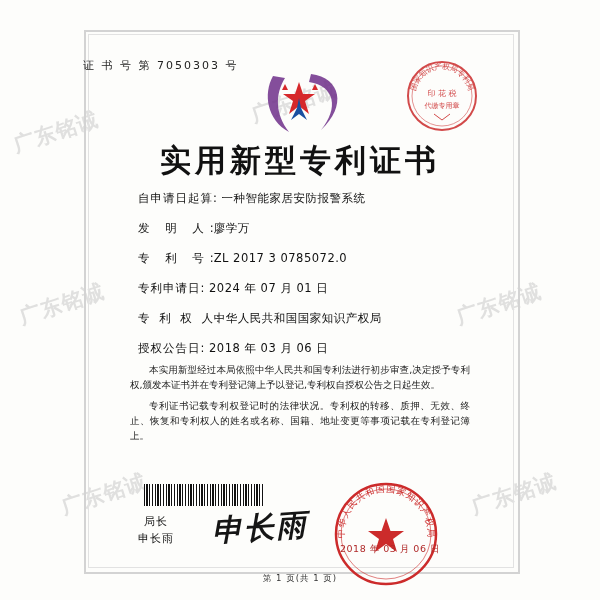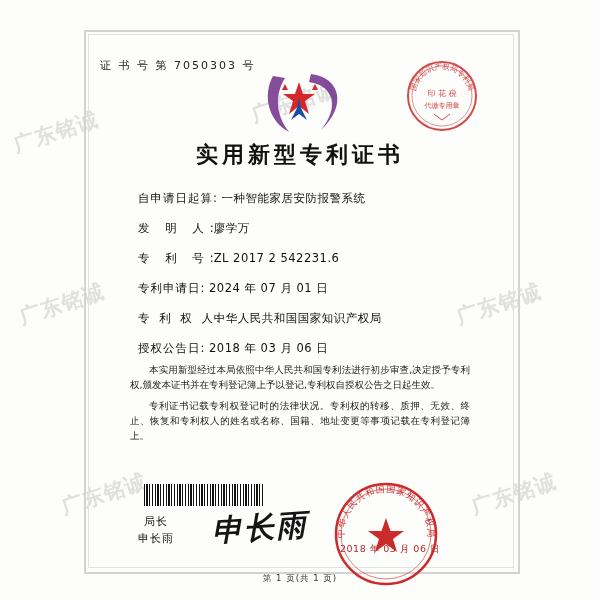--- a/index.html
+++ b/index.html
@@ -57,21 +57,21 @@
     left: 88px;
     top: 34px;
     width: 424px;
     height: 532px;
     border: 1px solid #e2e2e2;
   }
 
   
   .serial {
     position: absolute;
-    left: 100px;
+    left: 83px;
     top: 58px;
     font-size: 11px;
     color: #222;
     letter-spacing: 2px;
     font-family: "DejaVu Sans", "Liberation Sans", sans-serif;
   }
 
   
   .logo {
     position: absolute;
@@ -90,21 +90,21 @@
     height: 76px;
   }
 
   
   .doc-title {
     position: absolute;
     left: 0;
     top: 140px;
     width: 600px;
     text-align: center;
-    font-size: 22px;
+    font-size: 31px;
     font-weight: bold;
     color: #111;
     letter-spacing: 4px;
     font-family: "DejaVu Sans", "Liberation Sans", sans-serif;
   }
 
   
   .fields {
     position: absolute;
     left: 138px;
@@ -272,21 +272,21 @@
     <div class="field-row">
       <span class="lbl-w-plain">自申请日起算:</span>
       <span class="field-value">一种智能家居安防报警系统</span>
     </div>
     <div class="field-row">
       <span class="lbl-w-spread">发 明 人:</span>
       <span class="field-value">廖学万</span>
     </div>
     <div class="field-row">
       <span class="lbl-w-spread">专 利 号:</span>
-      <span class="field-value">ZL 2017 2 542231.6</span>
+      <span class="field-value">ZL 2017 3 0785072.0</span>
     </div>
     <div class="field-row">
       <span class="lbl-w-plain">专利申请日:</span>
       <span class="field-value">2024 年 07 月 01 日</span>
     </div>
     <div class="field-row">
       <span class="lbl-w-spread2">专 利 权 人:</span>
       <span class="field-value">中华人民共和国国家知识产权局</span>
     </div>
     <div class="field-row">

